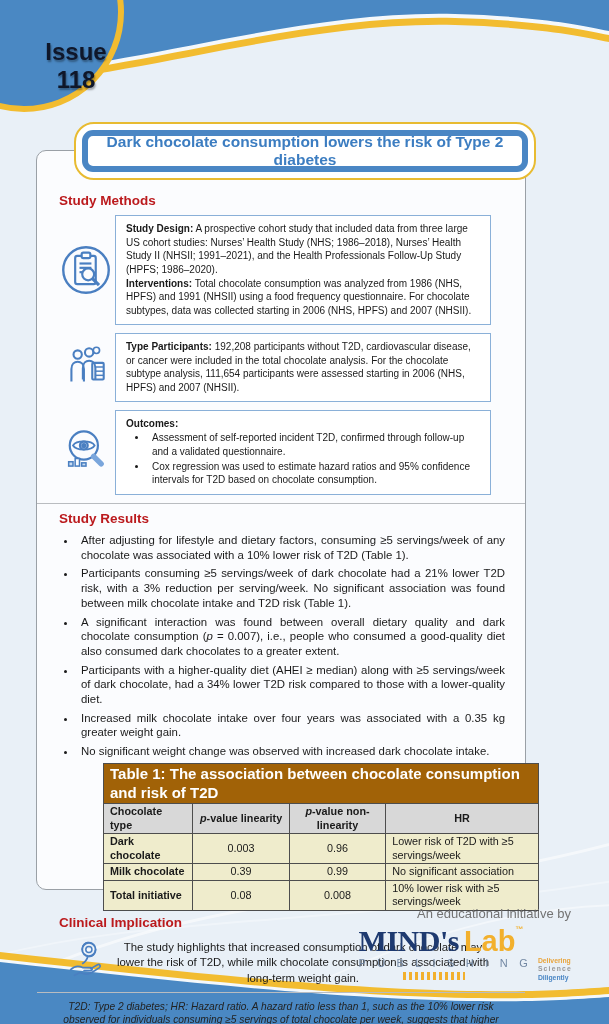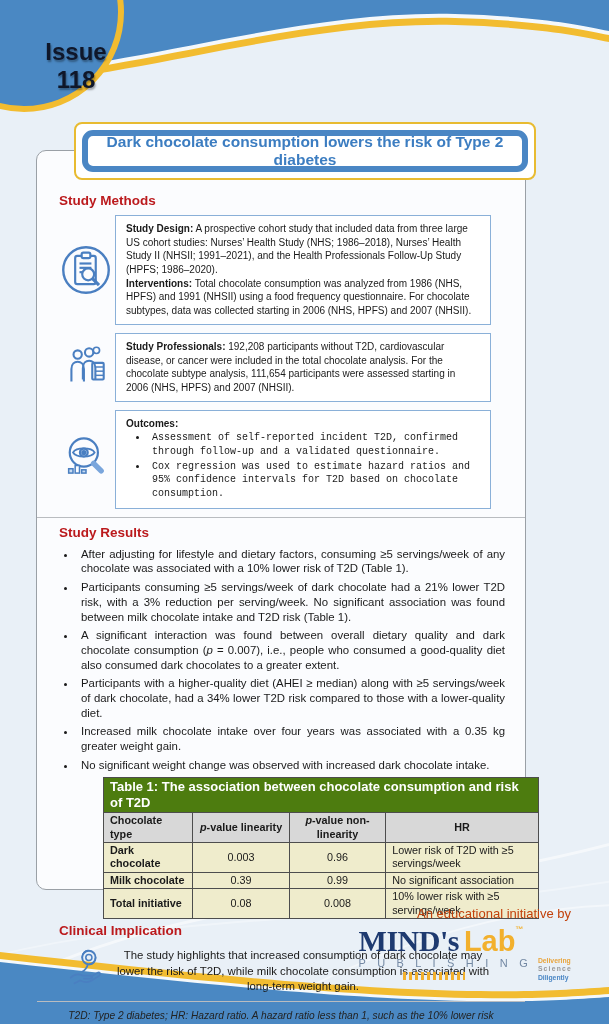--- a/index.html
+++ b/index.html
@@ -29,70 +29,70 @@
   .card{
     position:absolute; left:36px; top:150px; width:490px; height:740px;
     box-sizing:border-box; background:#fbfcfe;
     border:1px solid #9aa0a6; border-radius:10px;
     padding:42px 20px 8px 20px; z-index:2;
   }
 
   
   .title-outer{
     position:absolute; left:74px; top:122px; width:462px; height:58px;
-    box-sizing:border-box; border:2px solid #e8bb31; border-radius:8px;
+    box-sizing:border-box; border:2px solid #e8bb31; border-radius:20px;
     background:#fff; padding:6px; z-index:6;
   }
   .title-inner{
     width:100%; height:100%; box-sizing:border-box;
     border:6px solid #4a86c4; border-radius:11px; background:#fff;
     display:flex; align-items:center; justify-content:center;
   }
   .title-text{color:#3c7dc1; font-weight:bold; font-size:15.5px; text-align:center;}
 
   .sec-heading{color:#bb1a1d; font-weight:bold; font-size:13.5px; margin:0 0 7px 2px;}
   .divider{border-top:1px solid #b9bcc0; margin:8px -20px 7px -20px;}
 
   .m-row{display:flex; align-items:center; margin-bottom:8px;}
   .m-icon{flex:0 0 58px; display:flex; justify-content:center; align-items:flex-start;}
   .m-box{
     flex:1; margin-right:14px; background:#fff; border:1px solid #8ab0d8;
     padding:6px 10px; font-size:10px; line-height:1.37; text-align:left;
   }
   .m-box b{font-weight:bold;}
   .m-box ul{margin:1px 0 0 0; padding-left:22px;}
-  .m-box li{margin:0 0 1px 0; padding-left:4px;font-family:Liberation Mono, monospace;}
+  .m-box li{margin:0 0 1px 0; padding-left:4px;}
 
   .results-list{margin:2px 0 4px 0; padding-left:20px; font-size:11.4px; line-height:1.29;}
   .results-list li{margin-bottom:4px; text-align:justify; padding-left:4px;}
 
   table.t1{
     border-collapse:collapse; margin:2px 0 4px 46px; width:436px;
     font-size:10.8px; line-height:1.25;
   }
   table.t1 th, table.t1 td{border:1px solid #4d4d4d; padding:1px 6px;}
-  .t1-title{background:#4d7c0f; color:#fff; font-weight:bold; text-align:left; font-size:13px;}
+  .t1-title{background:#a16207; color:#fff; font-weight:bold; text-align:left; font-size:15px;}
   .t1-head th{background:#d8d8d8; font-weight:bold; text-align:center;}
   .t1-head th:first-child{text-align:left;}
   table.t1 td{background:#efeccc;}
   td.c-name{font-weight:bold; width:86px;}
   td.c-num{text-align:center; width:100px;margin-top:34px;}
   td.c-hr{width:168px;}
 
   .clin-row{display:flex; align-items:flex-start; margin-top:2px;text-align:center;}
   .clin-text{flex:1; margin-right:14px; font-size:11.4px; line-height:1.35; padding-top:3px;}
 
   .footnote{
     font-size:10.2px; font-style:italic; line-height:1.32; color:#222;
     margin-top:4px; text-align:center;
   }
 
   
   .initiative{
-    position:absolute; right:38px; top:906px; font-size:13px; color:#c2410c; z-index:3;
+    position:absolute; right:38px; top:906px; font-size:13px; color:#737373; z-index:3;
   }
   .logo{position:absolute; right:37px; top:926px; z-index:3;}
   .logo-row1{line-height:1; white-space:nowrap;}
   .minds{font-family:"Liberation Serif", serif; font-weight:bold; font-size:30px; color:#1e3a70; letter-spacing:-0.5px;}
   .lab{font-weight:bold; font-size:29px; color:#f2b02d; margin-left:5px;}
   .tm{font-size:8px; color:#f2b02d; vertical-align:top; font-weight:bold;}
   .logo-row2{display:flex; margin-top:1px;}
   .pub-col{display:flex; flex-direction:column;}
   .publishing{letter-spacing:4.2px; color:#7388a3; font-size:11px; line-height:1.1;}
   .bars{height:8px; width:62px; margin:3px 0 0 44px;
@@ -171,21 +171,21 @@
           <circle cx="34" cy="8" r="3" stroke-width="1.6"></circle>
           <path d="M10,38 V26 C10,21 13,19 16,19 C19,19 22,21 22,26 V38"></path>
           <path d="M21,36 V25 C21,20 24,18 27,18 C30,18 33,20 33,25 V36"></path>
           <rect x="30" y="20" width="11" height="16" rx="1"></rect>
           <line x1="33" y1="24" x2="41" y2="24" stroke-width="1.4"></line>
             <line x1="33" y1="28" x2="41" y2="28" stroke-width="1.4"></line>
             <line x1="33" y1="32" x2="41" y2="32" stroke-width="1.4"></line>
         </svg>
       </div>
       <div class="m-box">
-        <b>Study Professionals:</b><span> 192,208 participants without T2D, cardiovascular disease, or cancer were included in the total chocolate analysis. For the chocolate subtype analysis, 111,654 participants were assessed starting in 2006 (NHS, HPFS) and 2007 (NHSII).</span>
+        <b>Type Participants:</b><span> 192,208 participants without T2D, cardiovascular disease, or cancer were included in the total chocolate analysis. For the chocolate subtype analysis, 111,654 participants were assessed starting in 2006 (NHS, HPFS) and 2007 (NHSII).</span>
       </div>
     </div>
 
     <div class="m-row">
       <div class="m-icon">
         <svg class="mini-icon" width="52" height="52" viewBox="0 0 48 48" fill="none" stroke="#4a7fc1" stroke-width="2">
           <circle cx="22" cy="18" r="13"></circle>
           <path d="M12,18 C15,13 29,13 32,18 C29,23 15,23 12,18 Z" stroke-width="1.6"></path>
           <circle cx="22" cy="18" r="3.6" fill="#c8dcf2"></circle>
           <circle cx="22" cy="18" r="1.4" fill="#4a7fc1"></circle>

